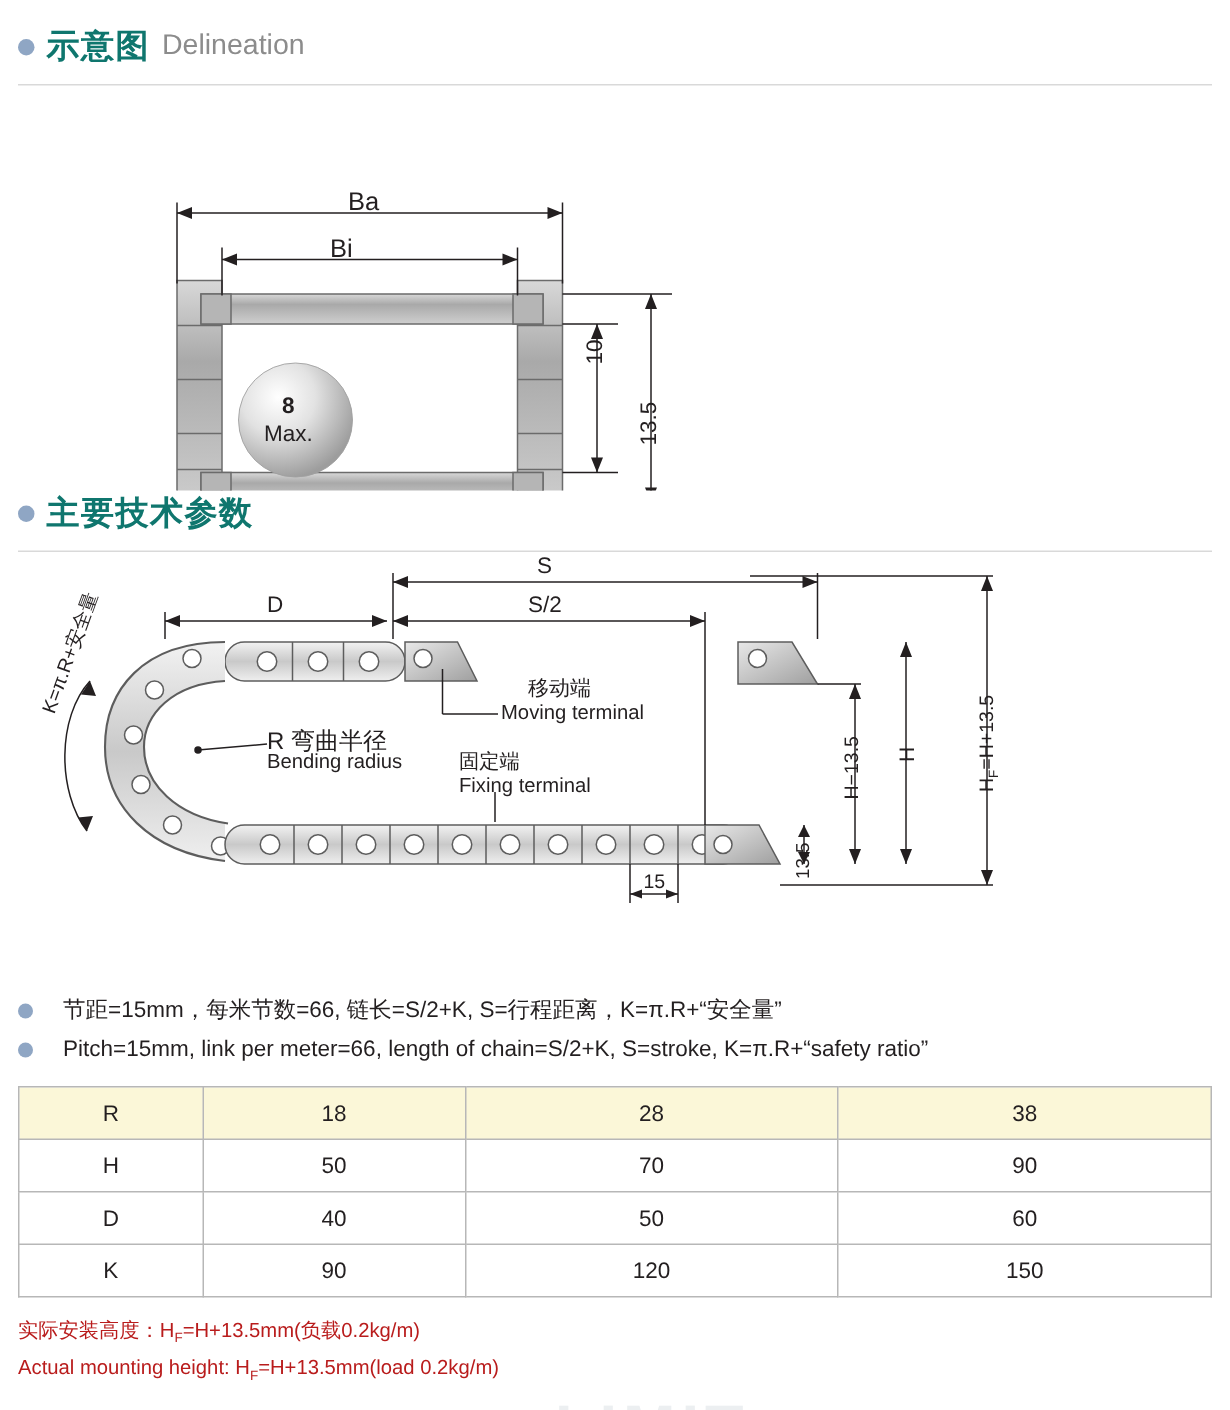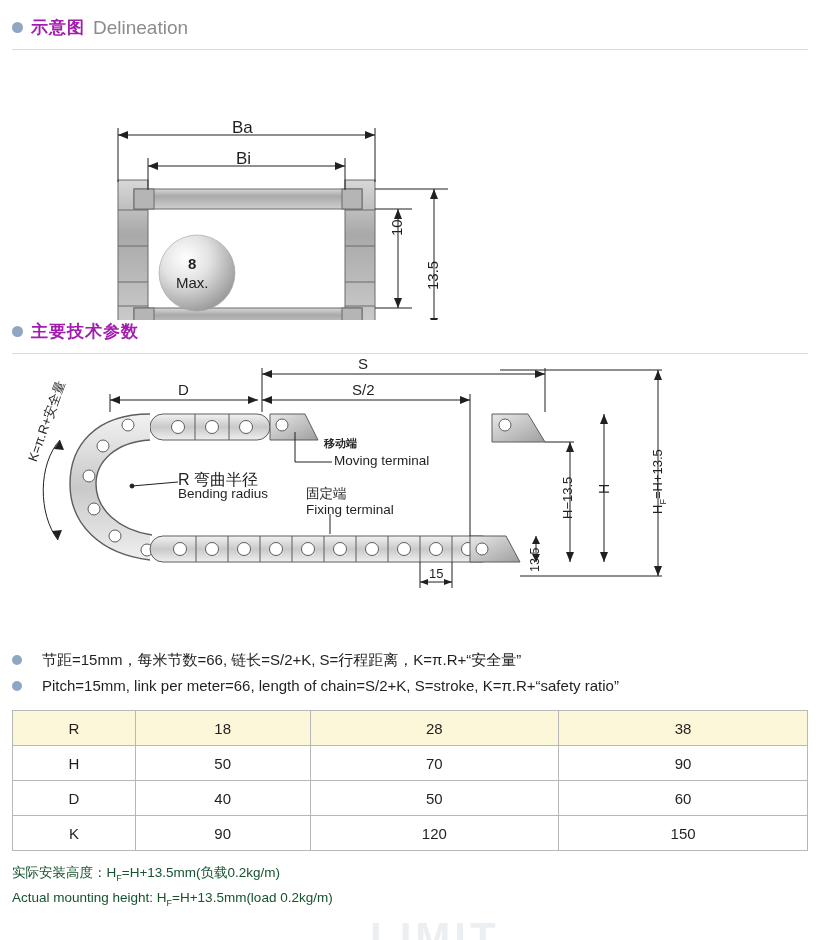--- a/index.html
+++ b/index.html
@@ -13,21 +13,21 @@
   }
   .section-head{
     display:flex;align-items:center;gap:8px;
     padding-left:12px;
   }
   .bullet{
     width:11px;height:11px;border-radius:50%;
     background:#8fa6c4;display:inline-block;flex:0 0 auto;
   }
   .zh-title{
-    color:#a21caf;font-size:17px;font-weight:bold;letter-spacing:1px;
+    color:#0f766e;font-size:22px;font-weight:bold;letter-spacing:1px;
   }
   .en-title{
     color:#8c8c8c;font-size:19px;font-weight:normal;
   }
   .divider{
     height:1px;background:#d9d9d9;margin:10px 12px 0 12px;
   }
   .fig1{position:relative;width:650px;height:270px;}
   .fig2{position:relative;width:820px;height:290px;}
   .note-line{
@@ -42,21 +42,21 @@
     font-size:15px;
   }
   table.data td{
     border:1px solid #b7b7b7;
     height:32px;
     text-align:center;
     color:#231f20;
   }
   table.data tr.header td{background:#fbf7d8;}
   .foot{
-    padding-left:12px;margin-top:12px;font-size:13.5px;line-height:19px;color:#14532d;
+    padding-left:12px;margin-top:12px;font-size:13.5px;line-height:19px;color:#b91c1c;
   }
   .sub{font-size:9px;vertical-align:sub;}
   svg{display:block;}
   .wm{
     position:absolute;left:370px;top:560px;
     font-size:42px;color:#eceff1;font-weight:bold;
     letter-spacing:4px;pointer-events:none;
   }
 </style>
 </head>
@@ -144,21 +144,21 @@
     </g>
 
     <g stroke="#231f20" stroke-width="1">
       <line x1="434" y1="139" x2="434" y2="278"></line>
       <polygon points="434,139 430,149 438,149" fill="#231f20" stroke="none"></polygon>
       <polygon points="434,278 430,268 438,268" fill="#231f20" stroke="none"></polygon>
     </g>
   </svg>
 
   <div style="position:absolute;left:232px;top:68px;font-size:17px;">Ba</div>
-  <div style="position:absolute;left:236px;top:99px;font-size:17px;">Bi</div>
+  <div style="position:absolute;left:220px;top:99px;font-size:17px;">Bi</div>
   <div style="position:absolute;left:388px;top:186px;font-size:15px;transform:rotate(-90deg);transform-origin:left top;">10</div>
   <div style="position:absolute;left:424px;top:240px;font-size:15px;transform:rotate(-90deg);transform-origin:left top;">13.5</div>
   <div style="position:absolute;left:188px;top:205px;font-size:15px;font-weight:bold;">8</div>
   <div style="position:absolute;left:176px;top:224px;font-size:15px;">Max.</div>
 </div>
 
 <div class="section-head" style="margin-top:0;">
   <span class="bullet"></span>
   <span class="zh-title">主要技术参数</span>
 </div>
@@ -314,21 +314,21 @@
   </svg>
 
   <div class="wm">LIMIT</div>
 
   <div style="position:absolute;left:358px;top:1px;font-size:15px;">S</div>
   <div style="position:absolute;left:352px;top:27px;font-size:15px;">S/2</div>
   <div style="position:absolute;left:178px;top:27px;font-size:15px;">D</div>
   <div style="position:absolute;left:24px;top:104px;font-size:13px;transform:rotate(-70deg);transform-origin:left top;white-space:nowrap;">K=π.R+安全量</div>
   <div style="position:absolute;left:178px;top:116px;font-size:16px;">R 弯曲半径</div>
   <div style="position:absolute;left:178px;top:132px;font-size:13.5px;">Bending radius</div>
-  <div style="position:absolute;left:324px;top:82px;font-size:11px;font-weight:bold;">移动端</div>
+  <div style="position:absolute;left:352px;top:82px;font-size:14px;">移动端</div>
   <div style="position:absolute;left:334px;top:99px;font-size:13.5px;">Moving terminal</div>
   <div style="position:absolute;left:306px;top:131px;font-size:13.5px;">固定端</div>
   <div style="position:absolute;left:306px;top:148px;font-size:13.5px;">Fixing terminal</div>
   <div style="position:absolute;left:429px;top:212px;font-size:13px;">15</div>
   <div style="position:absolute;left:560px;top:165px;font-size:13px;transform:rotate(-90deg);transform-origin:left top;white-space:nowrap;">H−13.5</div>
   <div style="position:absolute;left:596px;top:140px;font-size:14px;transform:rotate(-90deg);transform-origin:left top;">H</div>
   <div style="position:absolute;left:650px;top:160px;font-size:13px;transform:rotate(-90deg);transform-origin:left top;white-space:nowrap;">H<span class="sub">F</span>=H+13.5</div>
   <div style="position:absolute;left:528px;top:218px;font-size:12.5px;transform:rotate(-90deg);transform-origin:left top;">13.5</div>
 </div>
 

